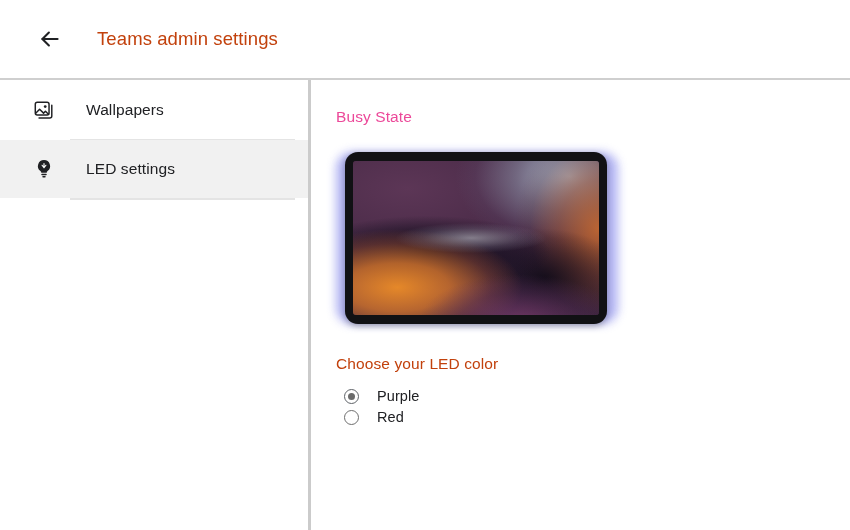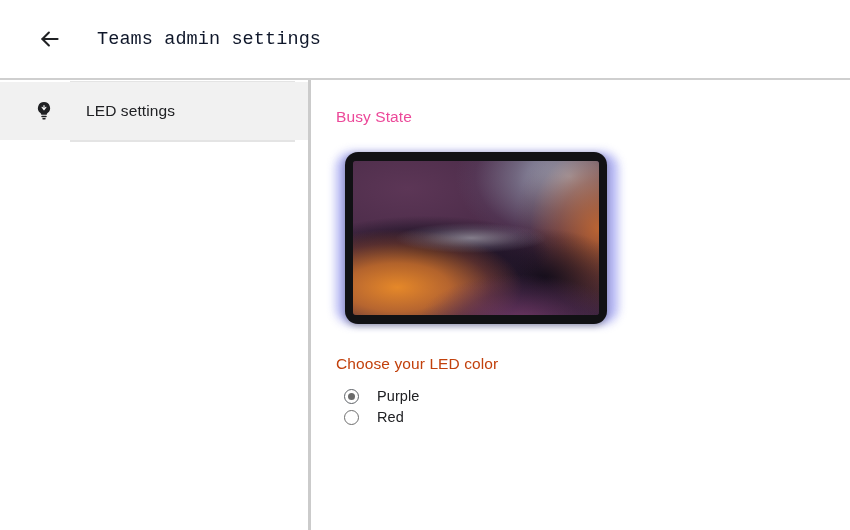--- a/index.html
+++ b/index.html
@@ -34,25 +34,24 @@
     border: none;
     background: transparent;
     cursor: pointer;
     padding: 0;
     flex: none;
   }
   .back-btn svg { display: block; }
   .header-title {
     font-size: 18.5px;
     font-weight: 400;
-    color: #0f172a;
+    color: #c2410c;
     margin-left: 27px;
     letter-spacing: 0.1px;
     white-space: nowrap;
-    font-family: Liberation Mono, monospace;
   }
   .header-divider {
     height: 2px;
     background: #cfcfcf;
     width: 100%;
   }
 
   
   .body-wrap {
     display: flex;
@@ -261,20 +260,31 @@
     </span>
   </button>
   <div class="header-title">Teams admin settings</div>
 </div>
 <div class="header-divider"></div>
 
 <div class="body-wrap">
 
   <div class="sidebar">
 
+    <div class="nav-item">
+      <span class="nav-icon">
+        <svg width="22" height="22" viewBox="0 0 24 24" fill="none" stroke="#202124" stroke-width="1.6" stroke-linecap="round" stroke-linejoin="round">
+          <rect x="2.5" y="3.5" width="15" height="14" rx="2.2"></rect>
+          <path d="M20.5 6.8v11.7a2.2 2.2 0 0 1-2.2 2.2H6.6"></path>
+          <circle cx="13.3" cy="8.2" r="1.5" fill="#202124" stroke="none"></circle>
+          <path d="M3.2 15.2l4-4.1 4.3 4.3 2.1-2.1 3.3 3.3"></path>
+        </svg>
+      </span>
+      <span class="nav-label">Wallpapers</span>
+    </div>
     <div class="nav-sep"></div>
 
     <div class="nav-item active">
       <span class="nav-icon">
         <svg width="22" height="22" viewBox="0 0 24 24">
           <path fill="#202124" d="M12 2.2a6.6 6.6 0 0 0-3.9 11.95c.55.4.9 1.02.9 1.7v.35h6v-.35c0-.68.35-1.3.9-1.7A6.6 6.6 0 0 0 12 2.2z"></path>
           <path fill="#ffffff" d="M12 6.2v4.4M12 10.6l-2.1-2.7M12 10.6l2.1-2.7" stroke="#ffffff" stroke-width="1.25" stroke-linecap="round"></path>
           <rect x="9" y="17.1" width="6" height="1.85" rx="0.9" fill="#202124"></rect>
           <rect x="10.1" y="19.6" width="3.8" height="1.8" rx="0.9" fill="#202124"></rect>
         </svg>

